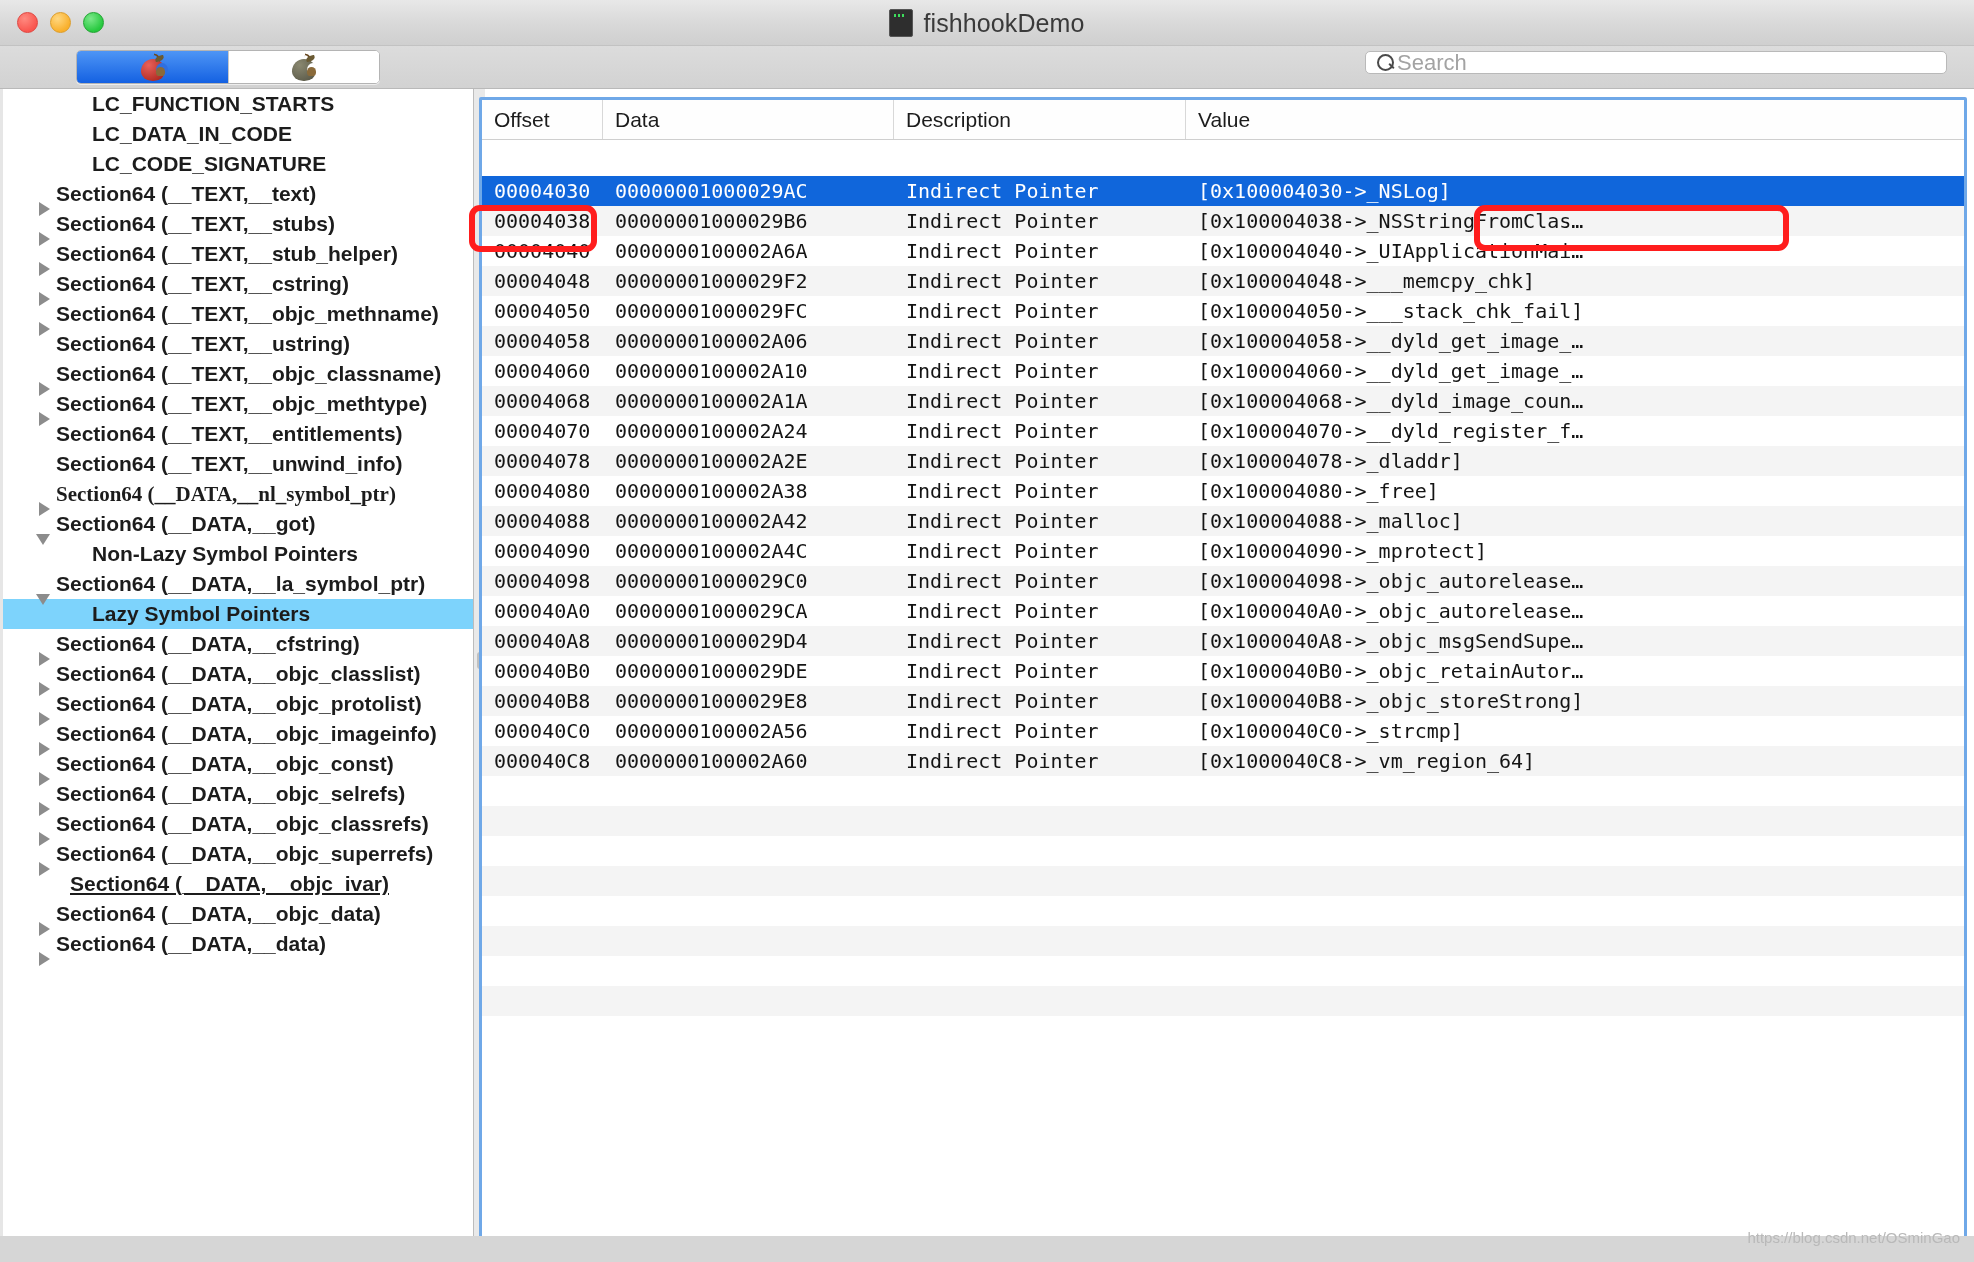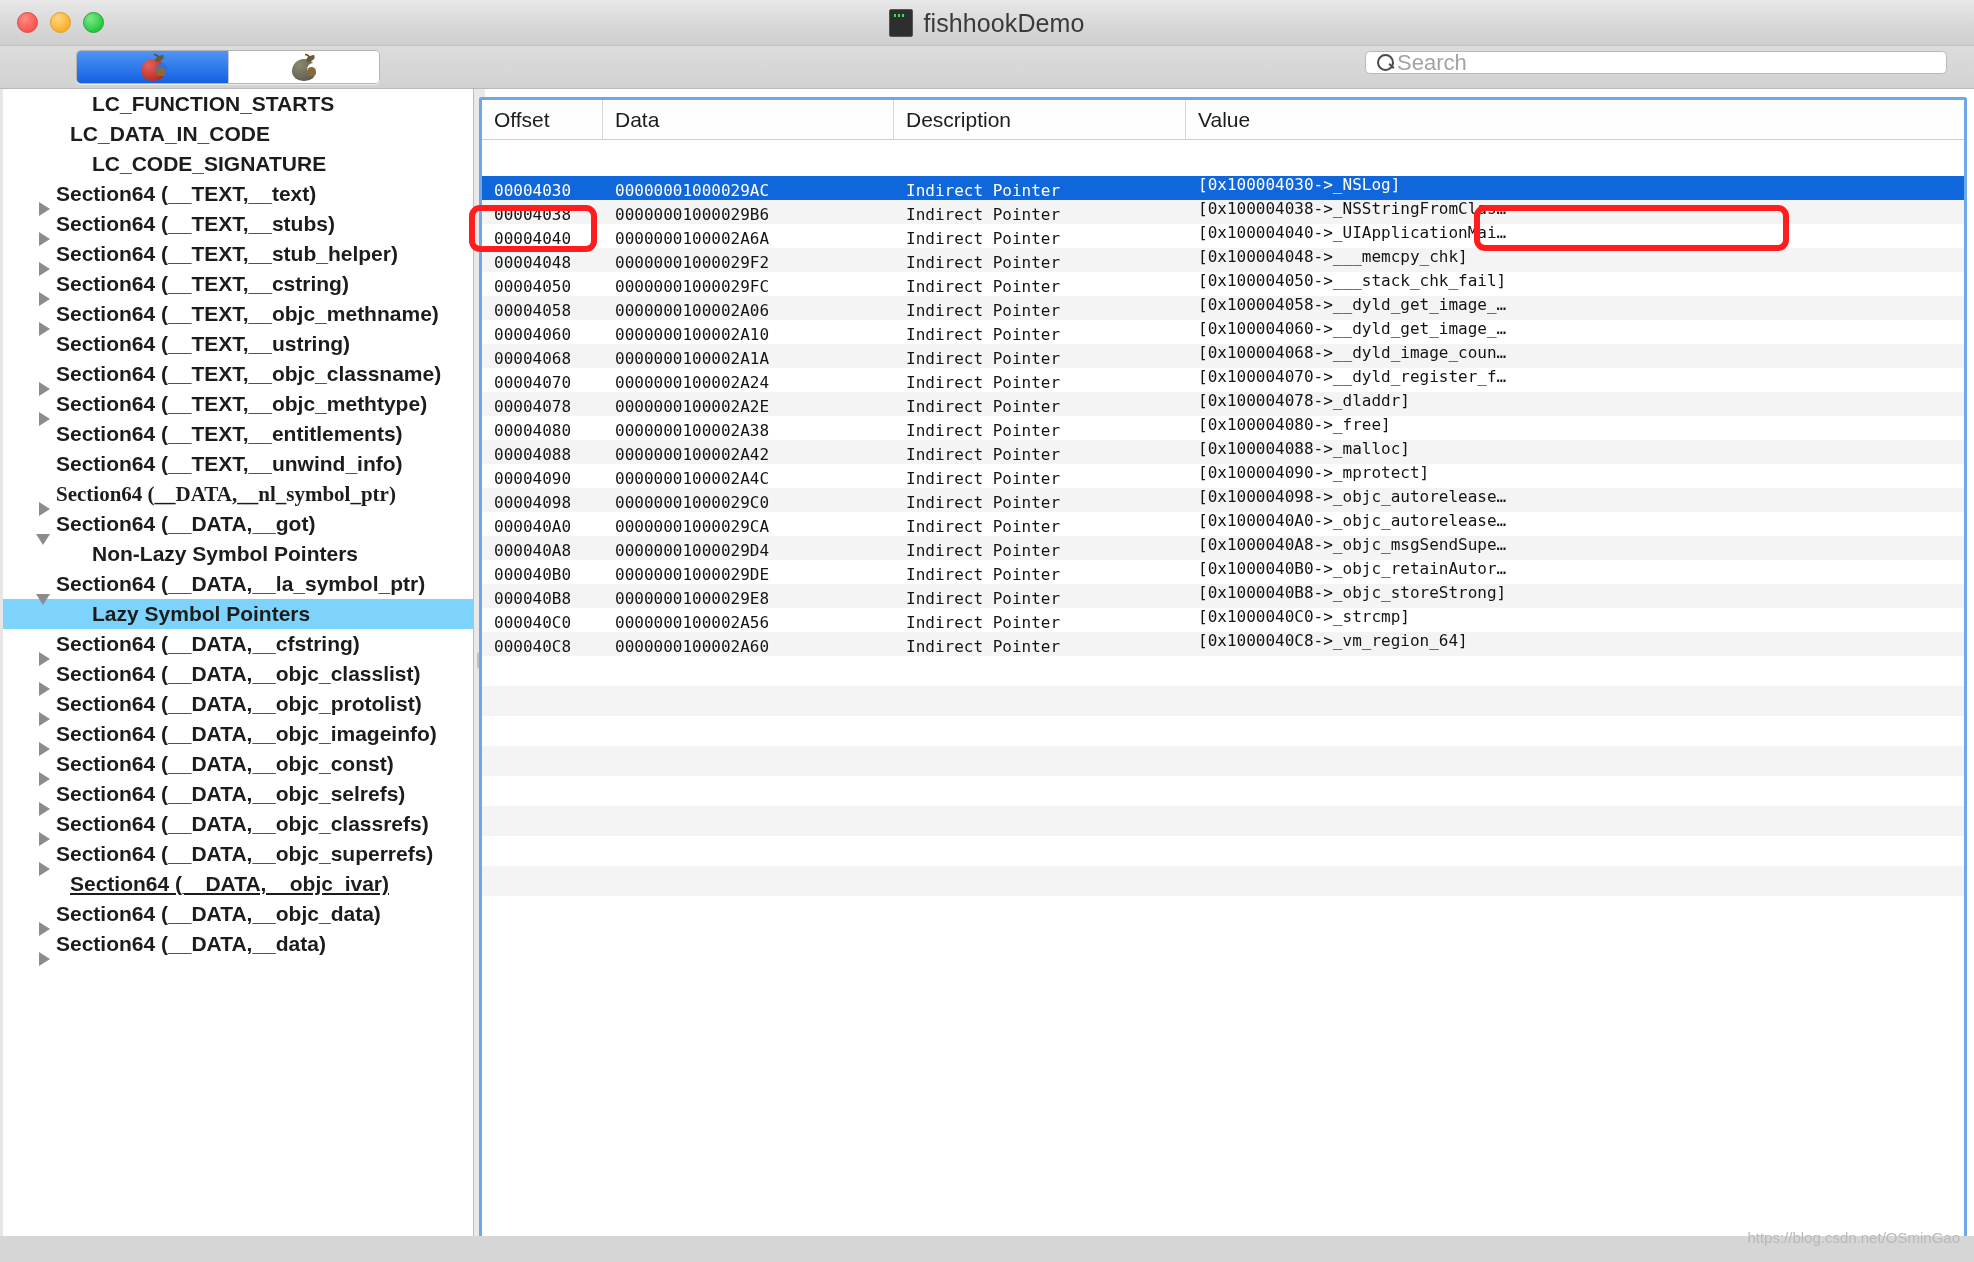--- a/index.html
+++ b/index.html
@@ -186,23 +186,23 @@
     border-right: 1px solid #d8d8d8;
   }
   .th:last-child { border-right: none; }
   .col-offset { width: 121px; flex: 0 0 121px; }
   .col-data   { width: 291px; flex: 0 0 291px; }
   .col-desc   { width: 292px; flex: 0 0 292px; }
   .col-value  { flex: 1 1 auto; min-width: 0; }
 
   .tbody { flex: 1 1 auto; overflow: hidden; }
   .trow {
-    height: 24px; display: flex; align-items: flex-end;
+    height: 30px; display: flex; align-items: center;
     font-family: "DejaVu Sans Mono", monospace;
-    font-size: 16px; color: #141414;
+    font-size: 20px; color: #141414;
     background: #ffffff;
   }
   .trow.alt { background: #f4f4f4; }
   .trow.selected { background: #1066db; color: #ffffff; }
   .td { display: flex; align-items: center; padding-left: 12px; white-space: nowrap; overflow: hidden; }
   .td.value { text-overflow: ellipsis; display: block; line-height: 30px; }
   .filler { height: 30px; }
   .filler.alt { background: #f4f4f4; }
 
   
@@ -274,21 +274,21 @@
   </div>
 
   <div class="body-split">
 
     <div class="sidebar" id="sidebar">
       <div class="sb-scrollbar"></div>
     <div class="tree-row" style="padding-left: 70px;">
           <span class="twisty "></span>
           <span class="tree-label">LC_FUNCTION_STARTS</span>
         </div>
-        <div class="tree-row" style="padding-left: 48px;">
+        <div class="tree-row" style="padding-left: 70px;">
           <span class="twisty "></span>
           <span class="tree-label">LC_DATA_IN_CODE</span>
         </div>
         <div class="tree-row" style="padding-left: 70px;">
           <span class="twisty "></span>
           <span class="tree-label">LC_CODE_SIGNATURE</span>
         </div>
         <div class="tree-row" style="padding-left: 34px;">
           <span class="twisty closed"></span>
           <span class="tree-label">Section64 (__TEXT,__text)</span>

